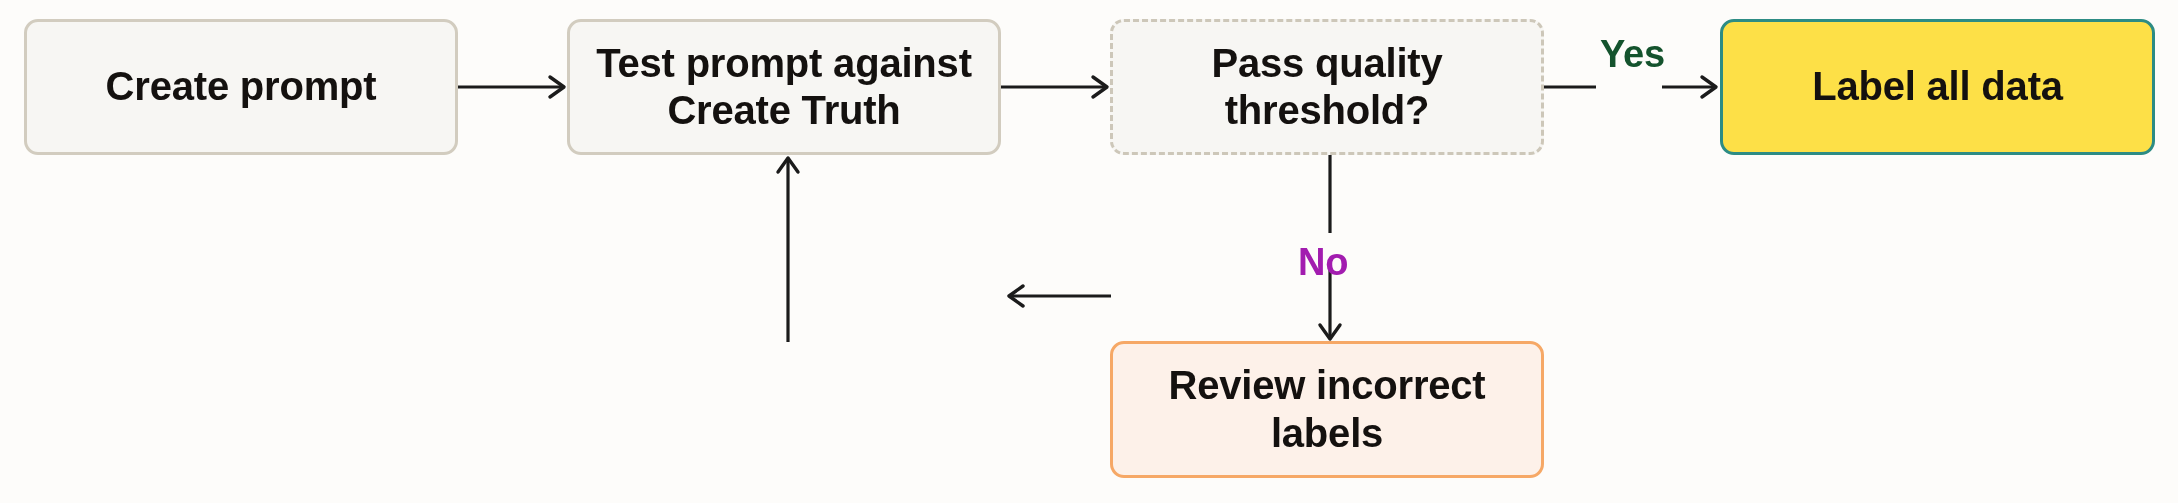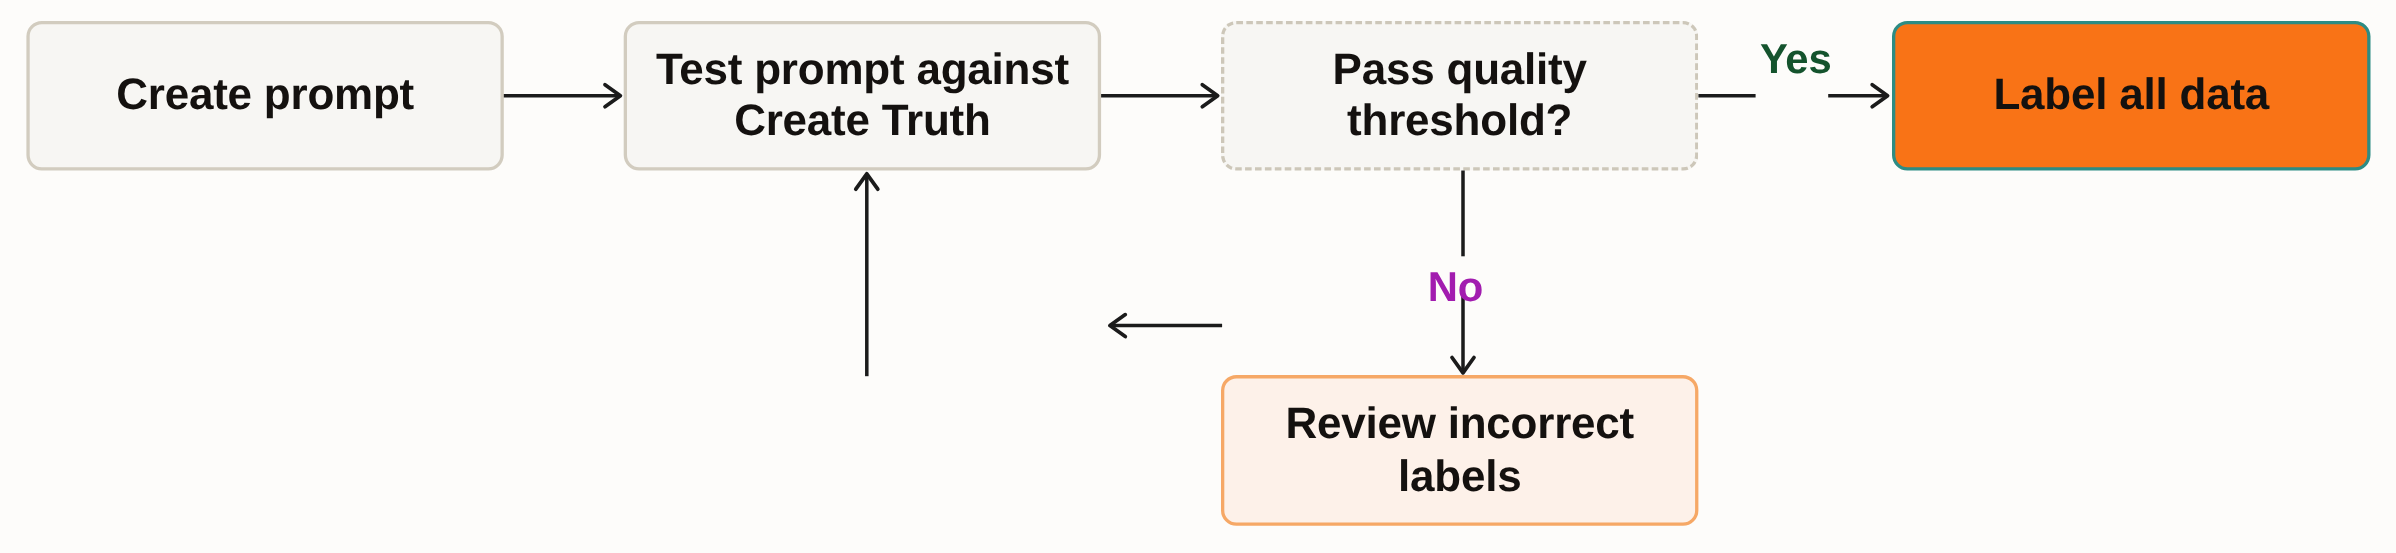--- a/index.html
+++ b/index.html
@@ -41,21 +41,21 @@
     background: #f7f6f3;
     border: 3px solid #d2ccbf;
   }
 
   .node-decision {
     background: #f7f6f3;
     border: 3px dashed #cdc7b9;
   }
 
   .node-success {
-    background: #f97316;
+    background: #fde047;
     border: 3px solid #2d8c84;
   }
 
   .node-warn {
     background: #fdf1e9;
     border: 3px solid #f6a866;
   }
 
   
   #node-create-prompt      { left: 24px;   top: 19px;  width: 434px; height: 136px; }

